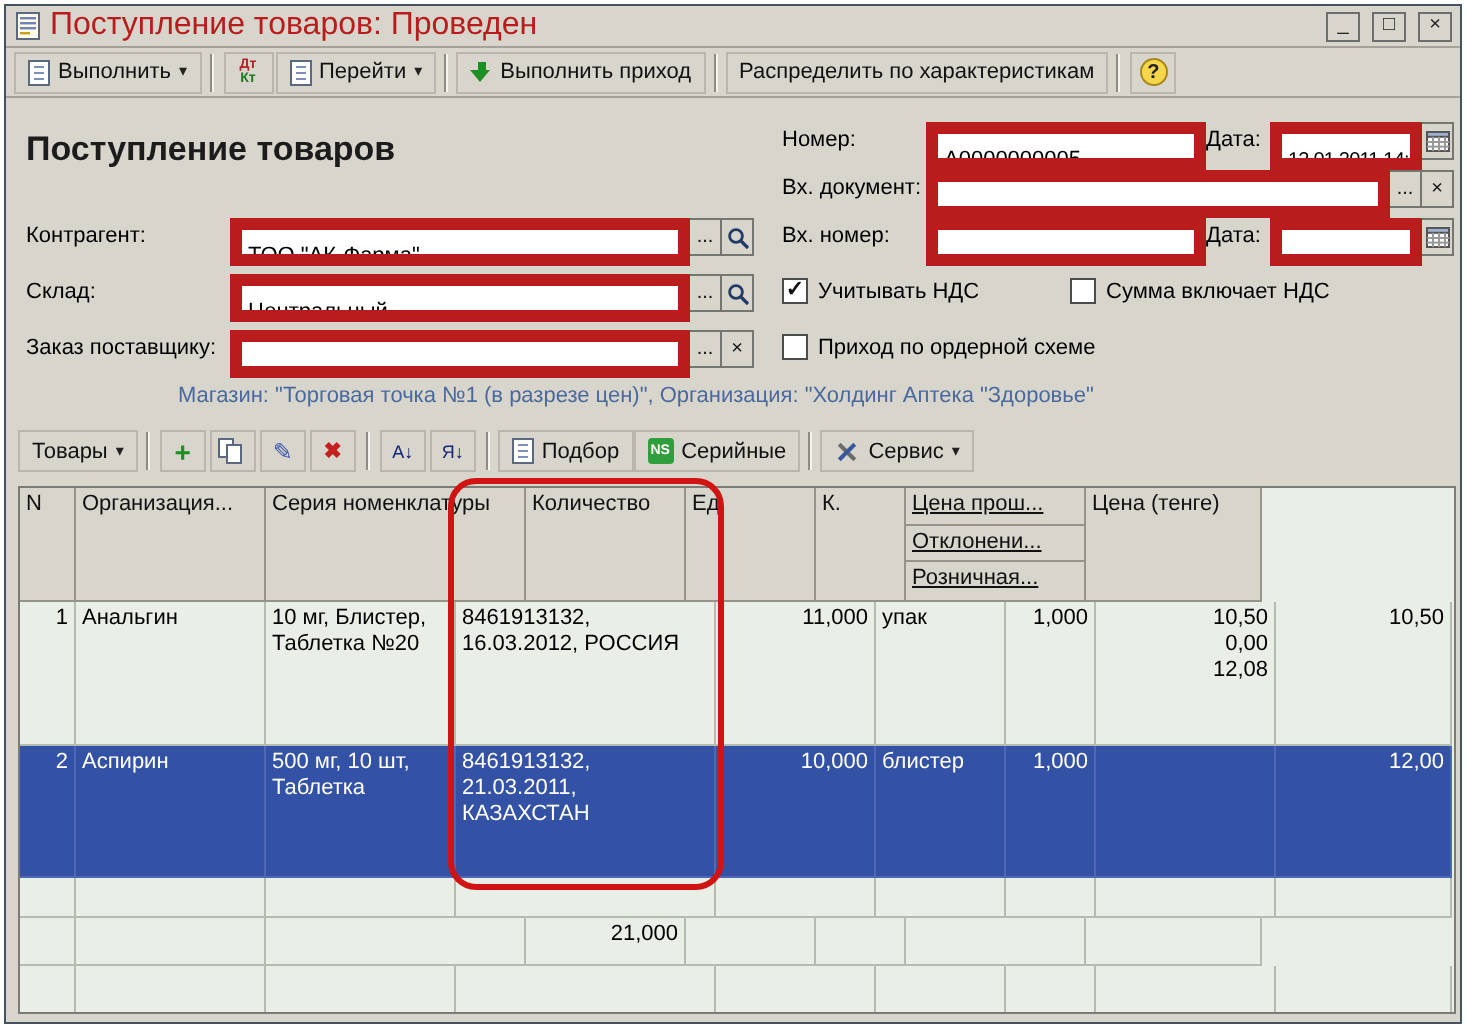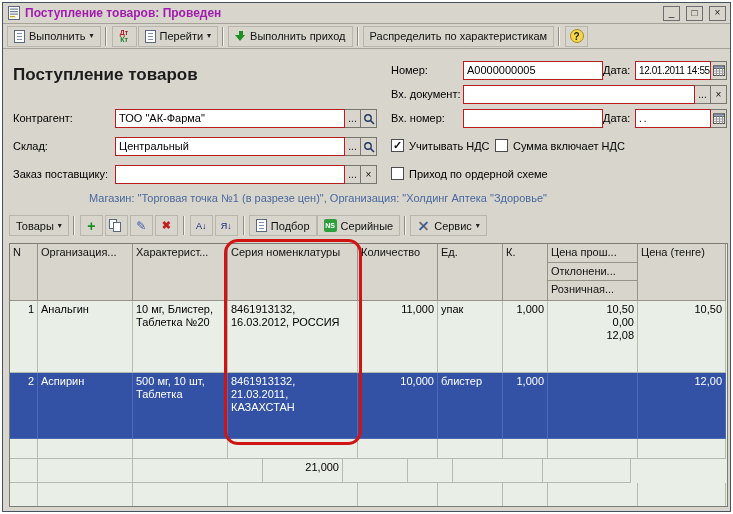--- a/index.html
+++ b/index.html
@@ -1,40 +1,40 @@
 <!DOCTYPE html>
 <html><head>
 <meta charset="utf-8">
 <style>
 *{box-sizing:border-box;margin:0;padding:0;font-family:"Liberation Sans",sans-serif;}
 html,body{width:733px;height:514px;overflow:hidden;background:#fff;position:relative;}
 .win{position:absolute;left:2px;top:2px;width:729px;height:510px;border:1px solid #46525e;background:#d8d5cc;}
 .titlebar{height:21px;display:flex;align-items:center;gap:4px;padding:0 4px;border-bottom:1px solid #a5a29a;}
-.title-text{flex:1;font-size:12px;font-weight:bold;color:#a21caf;white-space:nowrap;overflow:hidden;}
+.title-text{flex:1;font-size:16px;font-weight:normal;color:#b91c1c;white-space:nowrap;overflow:hidden;}
 .winbtn{width:17px;height:15px;margin-left:2px;border:1px solid #6e6e6e;background:#d8d5cc;font-size:10px;line-height:12px;text-align:center;color:#222;}
 .toolbar{height:25px;display:flex;align-items:center;padding:0 4px;border-bottom:1px solid #a5a29a;}
 .tbtn{display:inline-flex;align-items:center;gap:4px;height:21px;padding:0 6px;font-size:11px;color:#111;border:1px solid #b9b6ae;background:#d8d5cc;white-space:nowrap;}
 .ibtn{display:inline-flex;align-items:center;justify-content:center;width:23px;height:21px;border:1px solid #b9b6ae;background:#d8d5cc;margin:0 1px;}
 .caret{font-size:8px;line-height:8px;color:#222;}
 .sep{width:0;height:19px;border-left:1px solid #8f8c84;border-right:1px solid #f5f3ed;margin:0 4px;}
 .lbl{position:absolute;font-size:11px;color:#000;white-space:nowrap;}
 .field{position:absolute;display:flex;height:19px;}
-.inputbox{flex:1;min-width:0;background:#fff;border:1px solid #b91c1c;font-size:11px;line-height:15px;padding:1px 3px;white-space:nowrap;overflow:hidden;color:#000;}
+.inputbox{flex:1;min-width:0;background:#fff;border:6px solid #b91c1c;font-size:11px;line-height:15px;padding:6px 3px;white-space:nowrap;overflow:hidden;color:#000;}
 .inputbox.sm{font-size:10px;letter-spacing:-0.4px;}
 .fbtn{flex:0 0 16px;display:flex;align-items:center;justify-content:center;border:1px solid #767670;border-left:none;background:#d8d5cc;font-size:10px;color:#111;}
 .checkbox{position:absolute;display:flex;align-items:center;gap:5px;font-size:11px;color:#000;}
 .cbox{width:13px;height:13px;background:#fff;border:1px solid #4c4c4c;font-size:11px;font-weight:bold;line-height:11px;text-align:center;color:#111;}
 .form-title{position:absolute;left:10px;top:62px;font-size:17px;font-weight:bold;color:#1c1c1c;}
 .info-line{position:absolute;left:86px;top:189px;font-size:11px;color:#4a6a9e;white-space:nowrap;}
 .items-toolbar{position:absolute;left:6px;top:210px;width:719px;height:25px;display:flex;align-items:center;}
 .grid{position:absolute;left:6px;top:240px;width:719px;height:264px;border:1px solid #7c7c76;background:#e9eee6;}
 .trow{display:flex;}
 .thead{height:57px;}
 .hcell{background:#d8d5cc;border-right:1px solid #96938b;border-bottom:1px solid #96938b;font-size:11px;padding:2px 3px;white-space:nowrap;overflow:hidden;color:#111;}
-.hstack{padding:0;display:flex;flex-direction:column;}
+.hstack{padding:0;display:flex;flex-direction:column;text-decoration:underline;}
 .hsub{height:19px;padding:2px 3px;border-bottom:1px solid #96938b;font-size:11px;white-space:nowrap;overflow:hidden;}
 .hsub:nth-child(3){border-bottom:none;}
 .cell{border-right:1px solid #b5bbb1;border-bottom:1px solid #b5bbb1;font-size:11px;padding:2px 3px;overflow:hidden;line-height:13px;color:#000;background:#e9eee6;}
 .num{text-align:right;}
 .sel .cell{background:#3352a5;border-right-color:#4d69b5;border-bottom-color:#4d69b5;color:#fff;}
 .stackv{display:flex;flex-direction:column;align-items:flex-end;}
 .nob .cell{border-bottom:none;}
 .annotation{position:absolute;left:221px;top:236px;width:138px;height:206px;border:3px solid #d01414;border-radius:14px;pointer-events:none;z-index:9;}
 
 .app-icon{width:14px;height:14px;flex:0 0 auto;}
@@ -194,21 +194,21 @@
         <circle cx="5" cy="5" r="3.2" fill="none" stroke="#223a66" stroke-width="1.4"></circle>
         <line x1="7.5" y1="7.5" x2="11" y2="11" stroke="#223a66" stroke-width="1.6"></line>
       </svg>
     </div>
   </div>
 
   <div class="checkbox" style="left:388px;top:136px">
     <span class="cbox">✓</span>
     <span>Учитывать НДС</span>
   </div>
-  <div class="checkbox" style="left:492px;top:136px">
+  <div class="checkbox" style="left:532px;top:136px">
     <span class="cbox"></span>
     <span>Сумма включает НДС</span>
   </div>
 
   <span class="lbl" style="left:10px;top:165px">Заказ поставщику:</span>
   <div class="field" style="left:112px;top:162px;width:262px">
     <div class="inputbox"></div>
     <div class="fbtn">
         <span>...</span>
       </div>
@@ -271,21 +271,20 @@
         </span>
       <span>Сервис</span>
       <span class="caret">▾</span>
     </div>
   </div>
 
   <div class="grid">
     <div class="trow thead">
       <div class="hcell" style="width:28px">N</div>
       <div class="hcell" style="width:95px">Организация...</div>
-      <div class="hcell" style="width:95px">Характерист...</div>
       <div class="hcell" style="width:130px">Серия номенклатуры</div>
       <div class="hcell" style="width:80px">Количество</div>
       <div class="hcell" style="width:65px">Ед.</div>
       <div class="hcell" style="width:45px">К.</div>
       <div class="hcell hstack" style="width:90px">
         <div class="hsub">Цена прош...</div>
         <div class="hsub">Отклонени...</div>
         <div class="hsub">Розничная...</div>
       </div>
       <div class="hcell" style="width:88px">Цена (тенге)</div>

